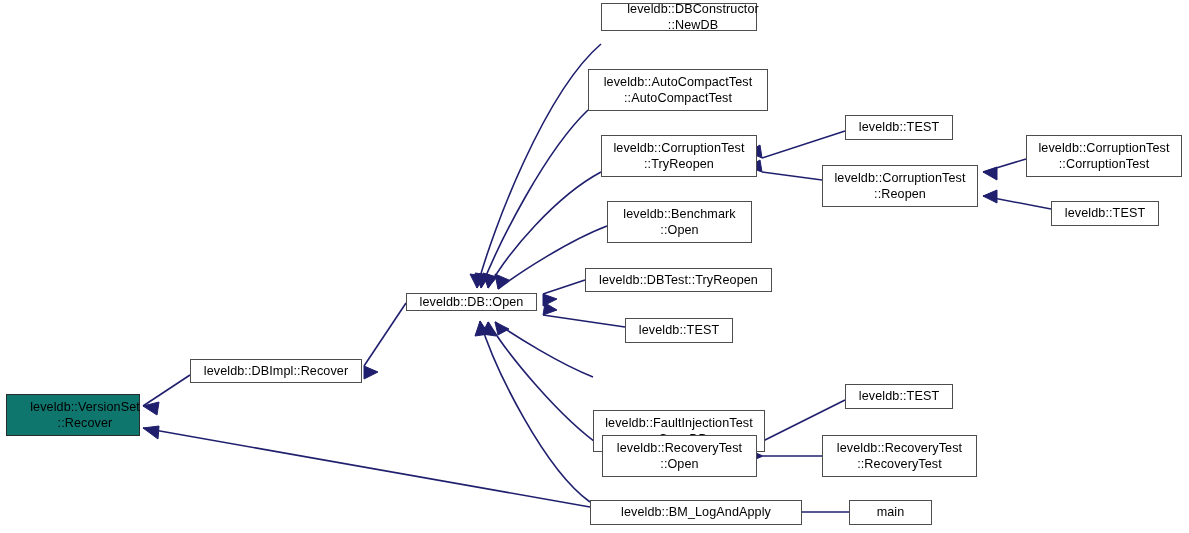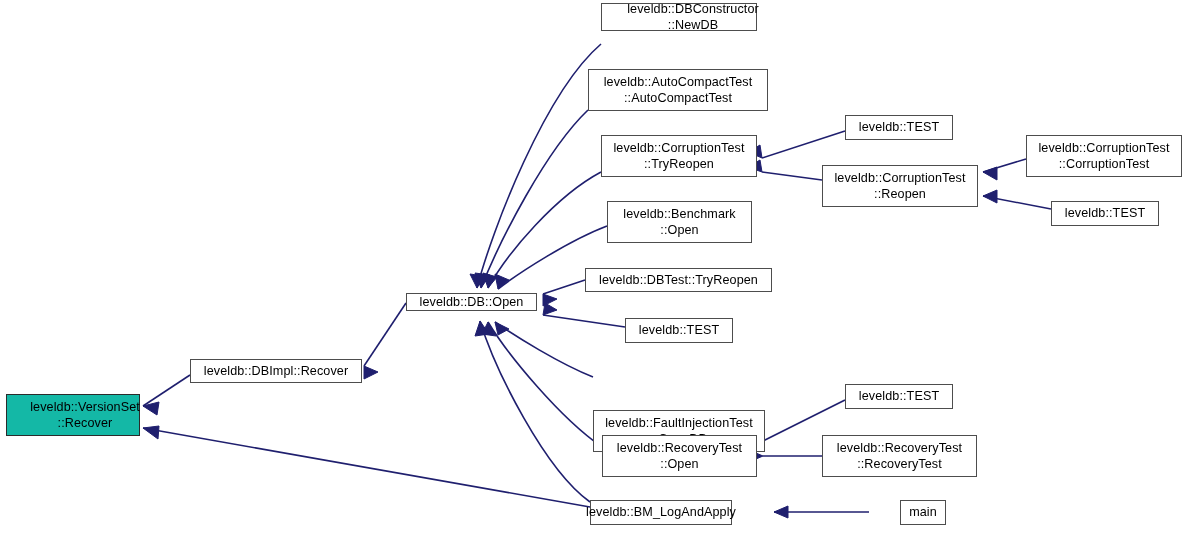--- a/index.html
+++ b/index.html
@@ -42,21 +42,21 @@
     justify-content: center;
     text-align: center;
     color: #000000;
     font-size: 12.6px;
     line-height: 1.28;
     letter-spacing: 0.1px;
     white-space: pre-line;
     user-select: none;
   }
   .node-box.highlight {
-    background: #14b8a6;
+    background: #0f766e;
     border-color: #2b2b2b;
     padding-left: 24px;
   }
   .node-label {
     display: block;
     padding: 0 4px;
     white-space: pre-line;
   }
 </style>
 </head>
@@ -119,25 +119,25 @@
       <div class="node-box" style="left: 601px; top: 135px; width: 156px; height: 42px;"><span class="node-label">leveldb::CorruptionTest
 ::TryReopen</span></div>
       <div class="node-box" style="left: 607px; top: 201px; width: 145px; height: 42px;"><span class="node-label">leveldb::Benchmark
 ::Open</span></div>
       <div class="node-box" style="left: 585px; top: 268px; width: 187px; height: 24px;"><span class="node-label">leveldb::DBTest::TryReopen</span></div>
       <div class="node-box" style="left: 625px; top: 318px; width: 108px; height: 25px;"><span class="node-label">leveldb::TEST</span></div>
       <div class="node-box" style="left: 593px; top: 368px; width: 172px; height: 42px; margin-top: 42px;"><span class="node-label">leveldb::FaultInjectionTest
 ::OpenDB</span></div>
       <div class="node-box" style="left: 602px; top: 435px; width: 155px; height: 42px;"><span class="node-label">leveldb::RecoveryTest
 ::Open</span></div>
-      <div class="node-box" style="left: 590px; top: 500px; width: 142px; height: 25px;"><span class="node-label">leveldb::BM_LogAndApply</span></div>
+      <div class="node-box" style="left: 590px; top: 500px; width: 212px; height: 25px;"><span class="node-label">leveldb::BM_LogAndApply</span></div>
       <div class="node-box" style="left: 845px; top: 115px; width: 108px; height: 25px;"><span class="node-label">leveldb::TEST</span></div>
       <div class="node-box" style="left: 822px; top: 165px; width: 156px; height: 42px;"><span class="node-label">leveldb::CorruptionTest
 ::Reopen</span></div>
       <div class="node-box" style="left: 1026px; top: 135px; width: 156px; height: 42px;"><span class="node-label">leveldb::CorruptionTest
 ::CorruptionTest</span></div>
       <div class="node-box" style="left: 1051px; top: 201px; width: 108px; height: 25px;"><span class="node-label">leveldb::TEST</span></div>
       <div class="node-box" style="left: 845px; top: 384px; width: 108px; height: 25px;"><span class="node-label">leveldb::TEST</span></div>
       <div class="node-box" style="left: 822px; top: 435px; width: 155px; height: 42px;"><span class="node-label">leveldb::RecoveryTest
 ::RecoveryTest</span></div>
-      <div class="node-box" style="left: 900px; top: 500px; width: 46px; height: 25px;"><span class="node-label">main</span></div>
+      <div class="node-box" style="left: 849px; top: 500px; width: 83px; height: 25px;"><span class="node-label">main</span></div>
     </div>
 </div>
 
 </body></html>

